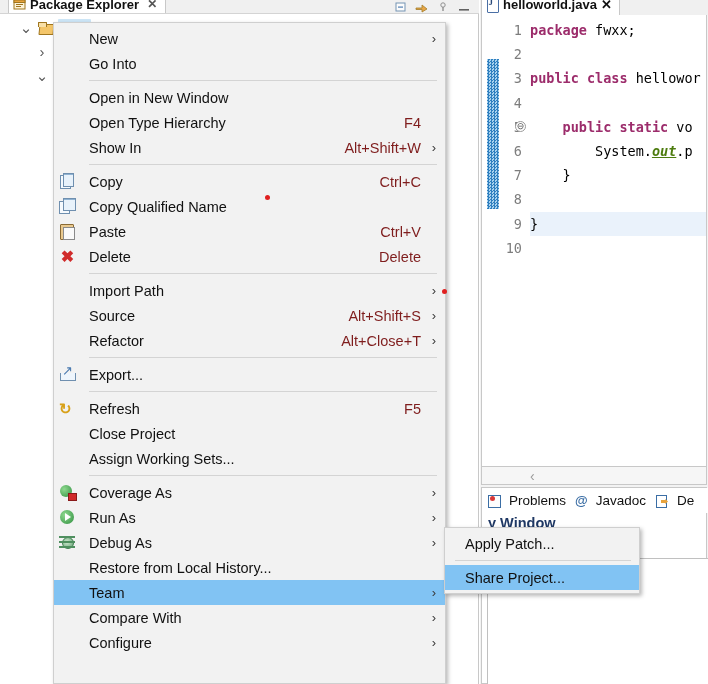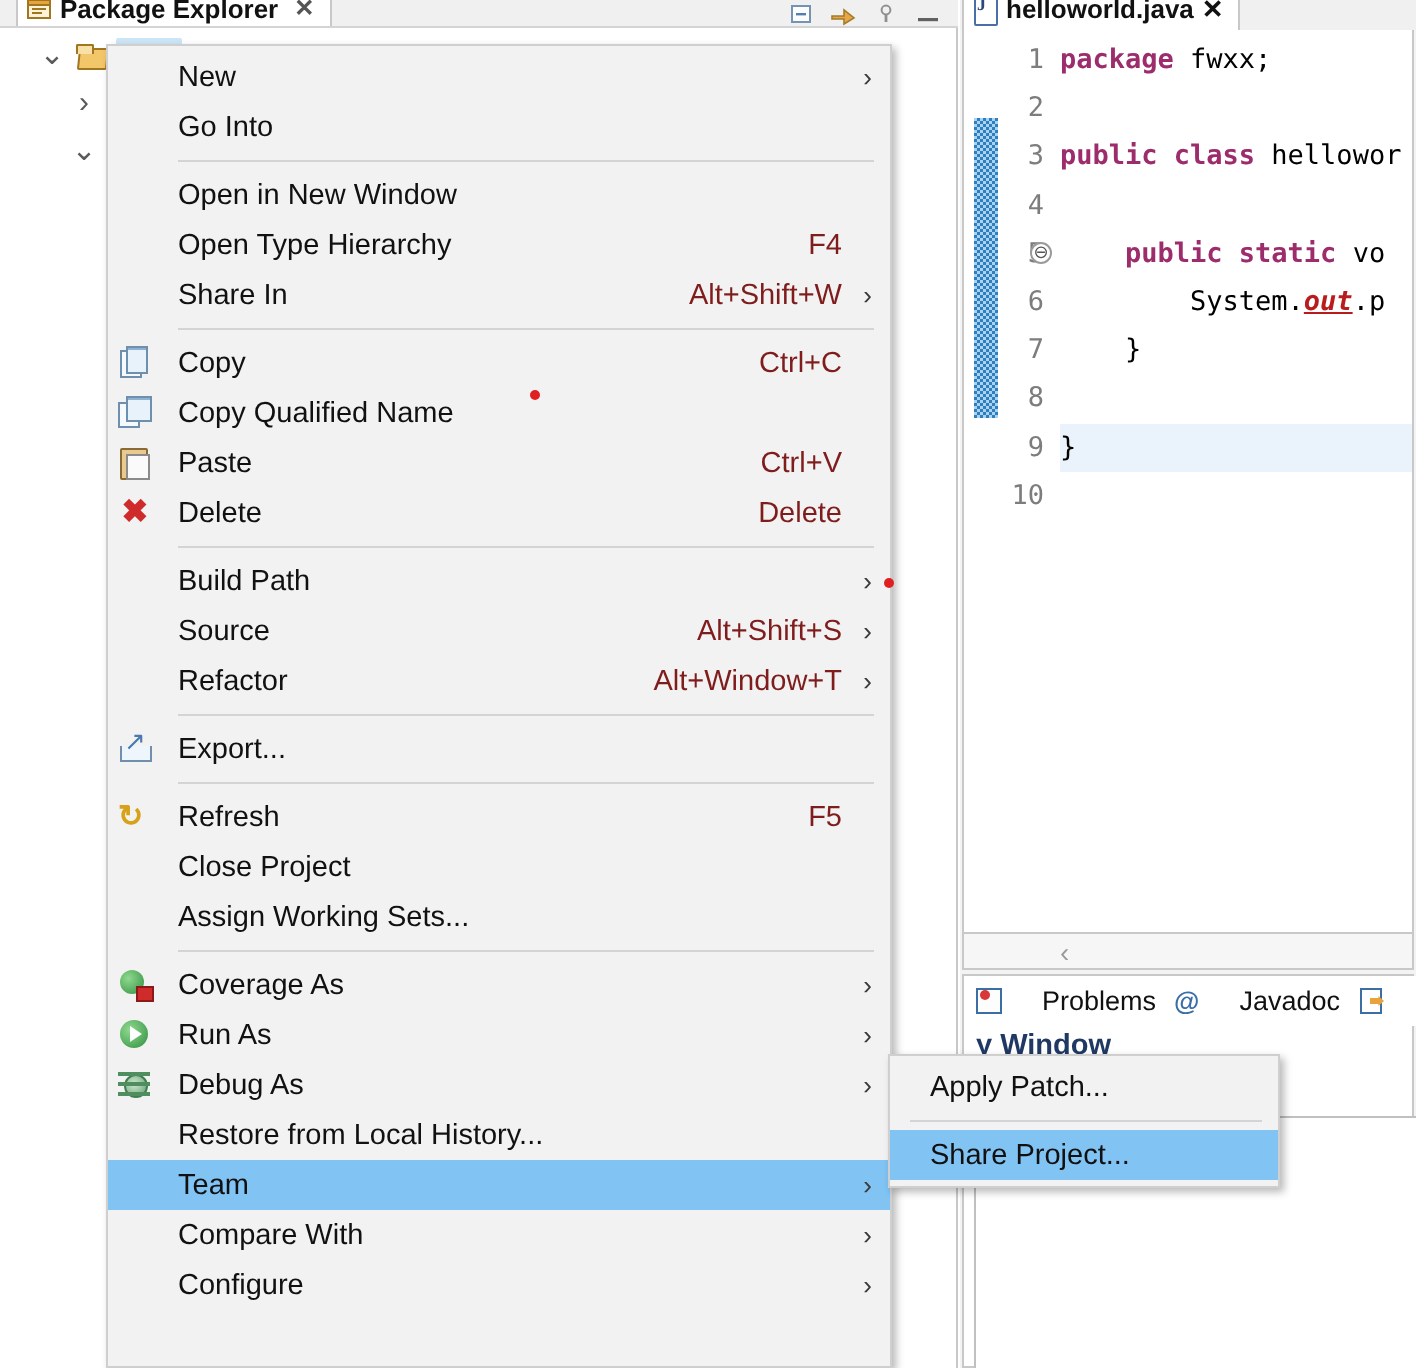--- a/index.html
+++ b/index.html
@@ -126,21 +126,21 @@
   }
   #line-numbers div { height: 24.2px; line-height: 24.2px; padding-right: 4px; }
   #code {
     position:absolute; left:48px; top:3px; width:400px;
     font-family:"DejaVu Sans Mono", monospace; font-size:13.5px;
     white-space: pre; color:#000;
   }
   #code .cl { height:24.2px; line-height:24.2px; }
   #code .cl.cur { background:#eaf2fb; width: 400px; }
   .kw { color:#9c2c6b; font-weight:700; }
-  .fld { color:#b91c1c; font-style:italic; font-weight:700;text-decoration:underline; }
+  .fld { color:#4d7c0f; font-style:italic; font-weight:700;text-decoration:underline; }
   .plain { color:#000; }
   .fold-marker {
     position:absolute; left:33px; width:11px; height:11px;
     border:1px solid #9a9a9a; border-radius:50%; background:#fff;
     color:#555; font-size:9px; line-height:9px; text-align:center;
   }
   #editor-hscroll {
     position:absolute; left:1px; top:467px; width:226px; height:18px;
     background:#f6f6f6; border:1px solid #c8c8c8; border-top:none;
     display:flex; align-items:center; padding-left:48px;
@@ -150,21 +150,21 @@
   
   #bottom-panel {
     position:absolute; left:1px; top:487px; width:226px; height:197px;
     background:#ffffff; border:1px solid #c8c8c8;
   }
   #bottom-tabbar {
     position:absolute; left:0; top:0; width:226px; height:25px;
     display:flex; align-items:center; gap:9px; padding-left:5px;
     font-size:13.5px; white-space:nowrap; overflow:hidden; background:#ffffff;
   }
-  #bottom-tabbar .bt { display:flex; align-items:flex-start; gap:20px; }
+  #bottom-tabbar .bt { display:flex; align-items:flex-end; gap:8px; }
   #bottom-tabbar .bt span.lbl { font-weight:400; color:#111; }
   .ic-problems { width:14px; height:14px; position:relative; flex:none; }
   .ic-problems::before{ content:""; position:absolute; left:1px; top:1px; width:11px; height:11px;
     background:#fdfdfd; border:1px solid #3b6ea5; }
   .ic-problems::after{ content:""; position:absolute; left:3px; top:2px; width:5px; height:5px;
     background:#d93838; border-radius:50%; }
   .ic-at { font-size:13px; color:#3b6ea5; font-weight:700; }
   .ic-decl { width:14px; height:14px; position:relative; flex:none; }
   .ic-decl::before{ content:""; position:absolute; left:1px; top:1px; width:9px; height:11px;
     background:#fff; border:1px solid #3b6ea5; }
@@ -402,21 +402,21 @@
       </div>
       <div class="msep"></div>
       <div class="mi">
         <span class="mi-label">Open in New Window</span>
       </div>
       <div class="mi">
         <span class="mi-label">Open Type Hierarchy</span>
         <span class="mi-accel">F4</span>
       </div>
       <div class="mi">
-        <span class="mi-label">Share In</span>
+        <span class="mi-label">Show In</span>
         <span class="mi-accel">Alt+Shift+W</span>
         <span class="mi-arrow">›</span>
       </div>
       <div class="msep"></div>
       <div class="mi">
         <span class="mi-ico g-copy"></span>
         <span class="mi-label">Copy</span>
         <span class="mi-accel">Ctrl+C</span>
       </div>
       <div class="mi">
@@ -428,31 +428,31 @@
         <span class="mi-label">Paste</span>
         <span class="mi-accel">Ctrl+V</span>
       </div>
       <div class="mi">
         <span class="mi-ico g-delete"></span>
         <span class="mi-label">Delete</span>
         <span class="mi-accel">Delete</span>
       </div>
       <div class="msep"></div>
       <div class="mi">
-        <span class="mi-label">Build Path</span>
+        <span class="mi-label">Import Path</span>
         <span class="mi-arrow">›</span>
       </div>
       <div class="mi">
         <span class="mi-label">Source</span>
         <span class="mi-accel">Alt+Shift+S</span>
         <span class="mi-arrow">›</span>
       </div>
       <div class="mi">
         <span class="mi-label">Refactor</span>
-        <span class="mi-accel">Alt+Window+T</span>
+        <span class="mi-accel">Alt+Close+T</span>
         <span class="mi-arrow">›</span>
       </div>
       <div class="msep"></div>
       <div class="mi">
         <span class="mi-ico g-export"></span>
         <span class="mi-label">Export...</span>
       </div>
       <div class="msep"></div>
       <div class="mi">
         <span class="mi-ico g-refresh"></span>

